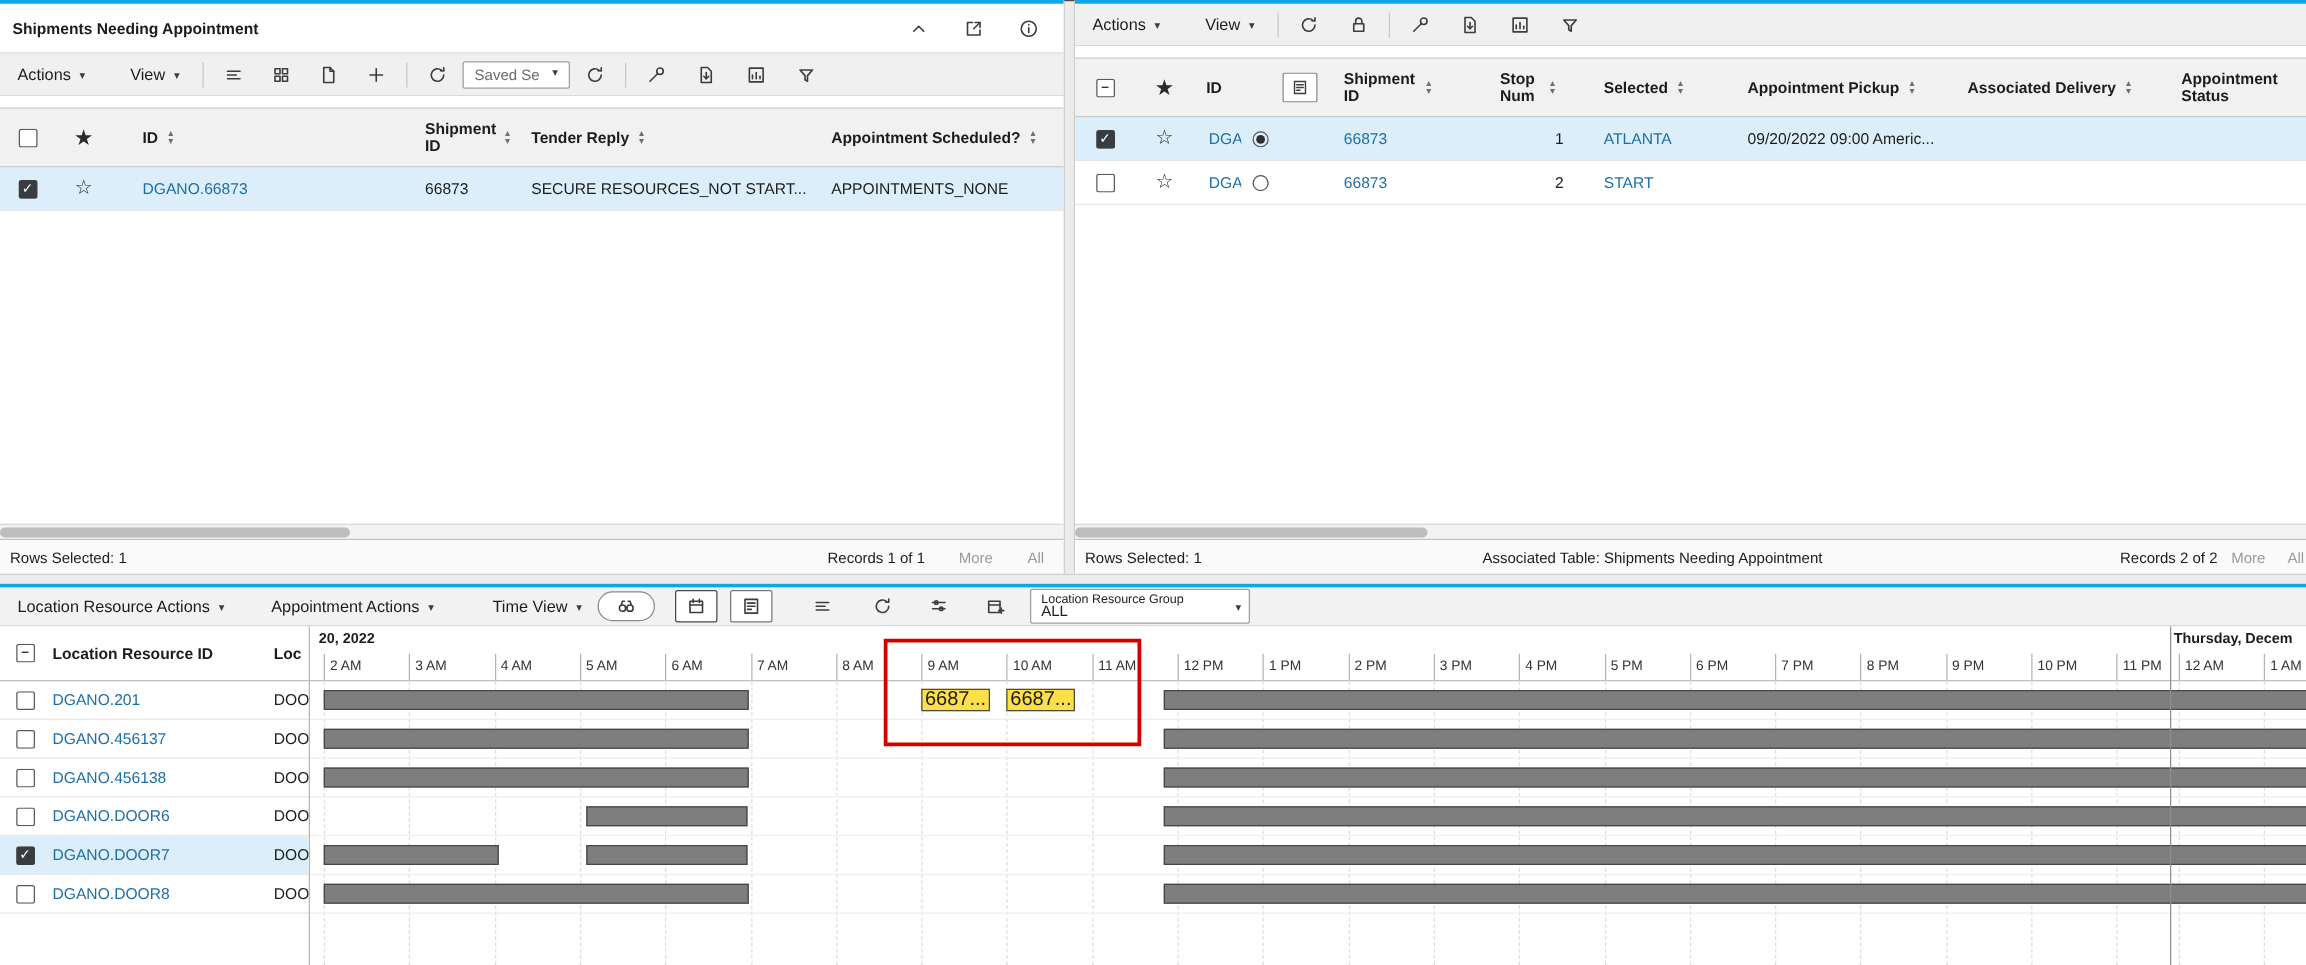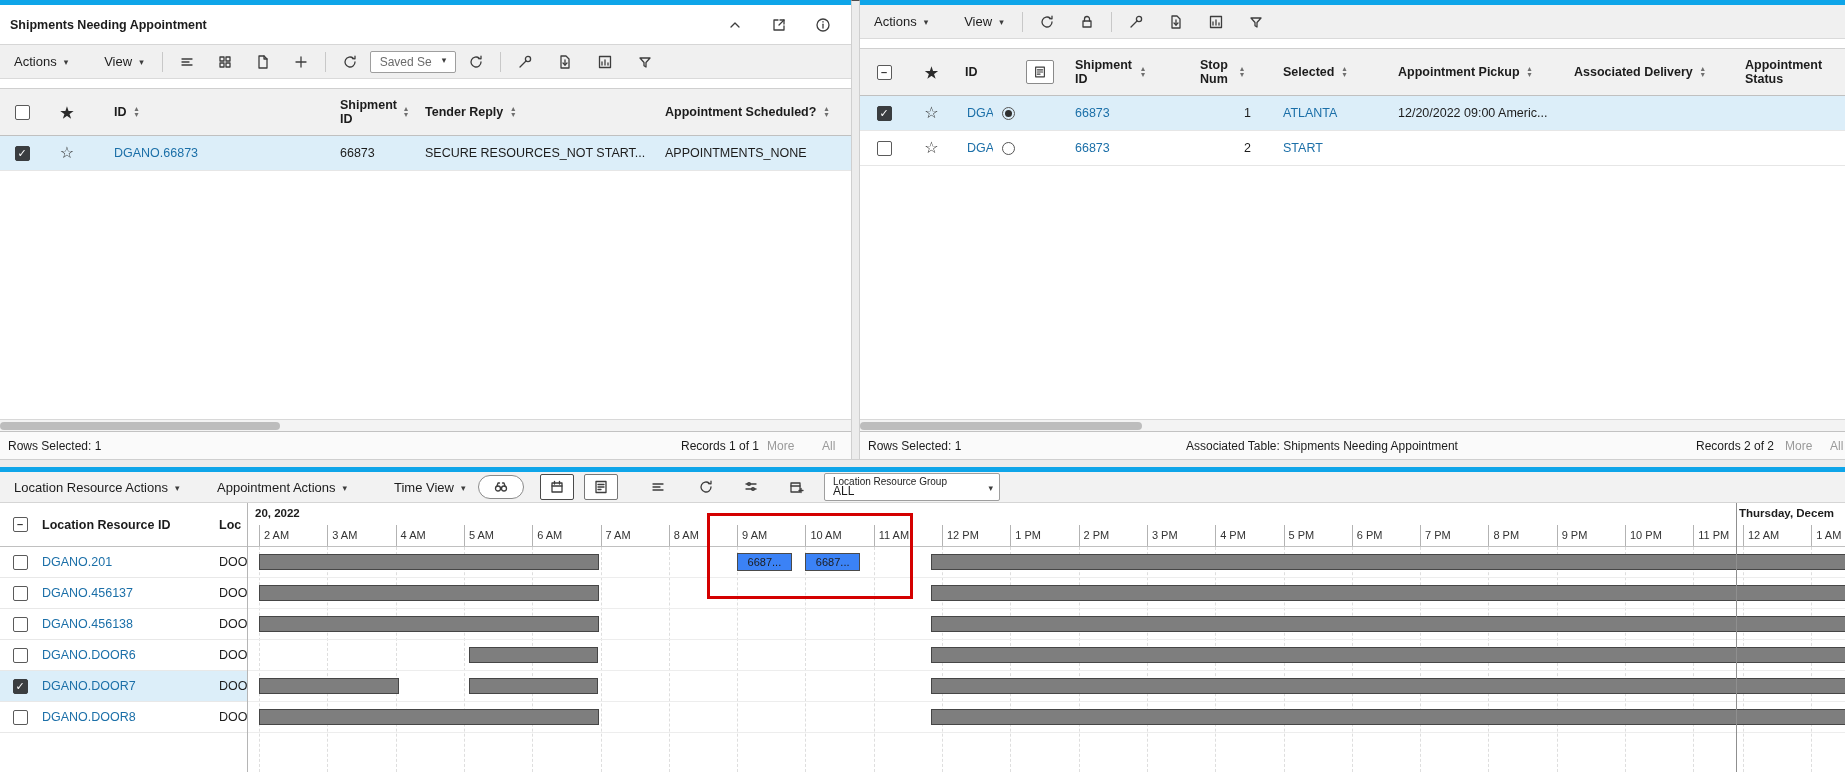--- a/index.html
+++ b/index.html
@@ -1,19 +1,19 @@
 <!DOCTYPE html>
 <html><head>
 <meta charset="utf-8">
 <style>
   *{margin:0;padding:0;box-sizing:border-box}
   html,body{width:1845px;height:772px;overflow:hidden;background:#fff;color:#1c1c1c;
     font-family:"Liberation Sans",sans-serif;font-size:12.5px}
   .app{position:relative;width:1845px;height:772px}
-  .panel{position:absolute;background:#fff;display:flex;flex-direction:column;overflow:hidden;border-top:5px solid #0ea5e9}
+  .panel{position:absolute;background:#fff;display:flex;flex-direction:column;overflow:hidden;border-top:3px solid #0ea5e9}
   #panel-ship{left:0;top:0;width:851px;height:459px}
   #panel-stops{left:860px;top:0;width:985px;height:459px}
   #panel-chart{left:0;top:467px;width:1845px;height:305px}
   .vsplit{position:absolute;left:851px;top:0;width:9px;height:459px;background:#ececec;
     border-left:1px solid #cfcfcf;border-right:1px solid #cfcfcf;border-top:1px solid #4a4a4a}
   .hsplit{position:absolute;left:0;top:459px;width:1845px;height:8px;background:#ececec;border-top:1px solid #cfcfcf}
 
   
   .ptitle{flex:0 0 40px;display:flex;align-items:center;padding:0 10px;border-bottom:1px solid #d6d6d6;background:#fff}
   .ptitle .t{font-weight:bold;font-size:12.5px}
@@ -81,21 +81,21 @@
   .clrow>div,.clhead>div{display:flex;align-items:center;overflow:hidden;white-space:nowrap}
 
   .gantt{flex:1 1 auto;position:relative;overflow:hidden}
   .ghead{position:absolute;top:0;left:0;right:0;height:44px;border-bottom:1px solid #c0c0c0;background:#fff;z-index:2}
   .gdate{position:absolute;top:4px;font-size:11.5px;font-weight:bold;white-space:nowrap}
   .ghourlbl{position:absolute;top:22px;height:21px;font-size:11px;color:#333;border-left:1px solid #b3b3b3;padding-left:4px;line-height:21px;white-space:nowrap}
   .gridline{position:absolute;top:44px;bottom:0;border-left:1px dashed #dedede;z-index:0}
   .daydiv{position:absolute;top:0;bottom:0;left:1488px;border-left:1px solid #8f8f8f;z-index:3}
   .grow{position:absolute;left:0;right:0;height:31px;border-bottom:1px solid #ededed;z-index:1}
   .gbar{position:absolute;top:7px;height:16px;background:#7e7e7e;border:1px solid #464646}
-  .gappt{position:absolute;top:6px;height:18px;background:#3b82f6;border:1.5px solid #4a4a4a;font-size:11px;display:flex;align-items:center;justify-content:center;z-index:3;overflow:hidden;cursor:pointer}
+  .gappt{position:absolute;top:6px;height:18px;background:#fde047;border:1.5px solid #4a4a4a;font-size:16px;display:flex;align-items:center;justify-content:center;z-index:3;overflow:hidden;cursor:pointer}
   .redrect{position:absolute;left:459px;top:10px;width:206px;height:86px;border:3px solid #d40000;z-index:6;pointer-events:none;background:transparent}
 </style>
 </head>
 <body>
 
 <svg width="0" height="0" style="position:absolute" aria-hidden="true">
   <defs>
     <symbol id="i-chevup" viewBox="0 0 16 16">
         <path d="M4 10l4-4 4 4"></path>
       </symbol>
@@ -329,21 +329,21 @@
      <div class="cell">SECURE RESOURCES_NOT START...</div>
      <div class="cell" style="padding-left:15px">APPOINTMENTS_NONE</div>
    </div>
       </div>
     <div class="fill"></div>
     <div class="hscroll">
         <div class="hthumb" style="left:0;width:280px"></div>
       </div>
     <div class="pfoot">
       <span style="left:8px">Rows Selected: 1</span>
-      <span style="left:681px">Records 1 of 1</span>
+      <span style="left:662px">Records 1 of 1</span>
       <span style="left:767px" class="muted">More</span>
       <span style="left:822px" class="muted">All</span>
     </div>
   </section>
 
   <div class="vsplit"></div>
 
   <section class="panel" id="panel-stops">
     <div class="toolbar">
       <button class="menu-btn">
@@ -456,21 +456,21 @@
        <a class="lnk clipw">DGA</a>
        <span class="radio on"></span>
      </div>
      <div class="cell">
             <a class="lnk">66873</a>
           </div>
      <div class="cell" style="justify-content:flex-end;padding-right:14px">1</div>
      <div class="cell" style="padding-left:18px">
             <a class="lnk">ATLANTA</a>
           </div>
-     <div class="cell" style="padding-left:18px">12/20/2022 09:00 Americ...</div>
+     <div class="cell" style="padding-left:18px">09/20/2022 09:00 Americ...</div>
      <div class="cell"></div>
      <div class="cell"></div>
    </div>
         <div class="trow stops-rgrid ">
      <div class="cc">
             <span class="cb "></span>
           </div>
      <div class="cc">
             <span class="star">☆</span>
           </div>

